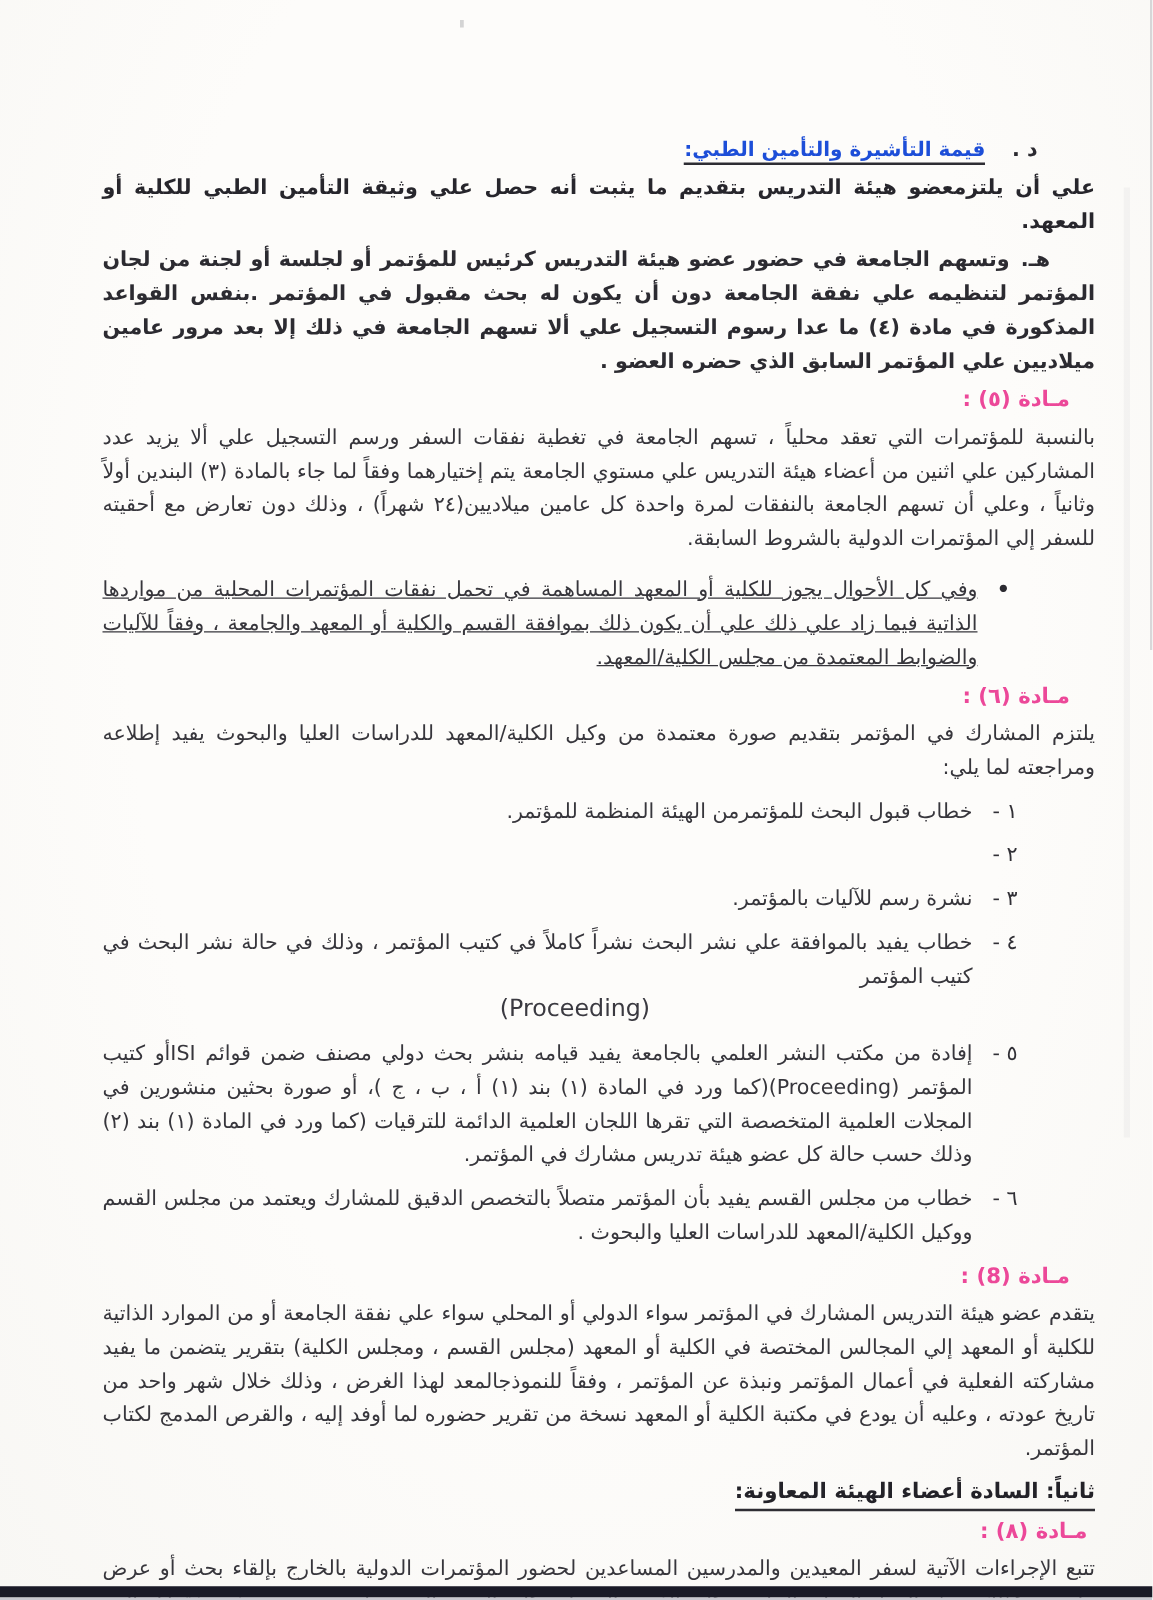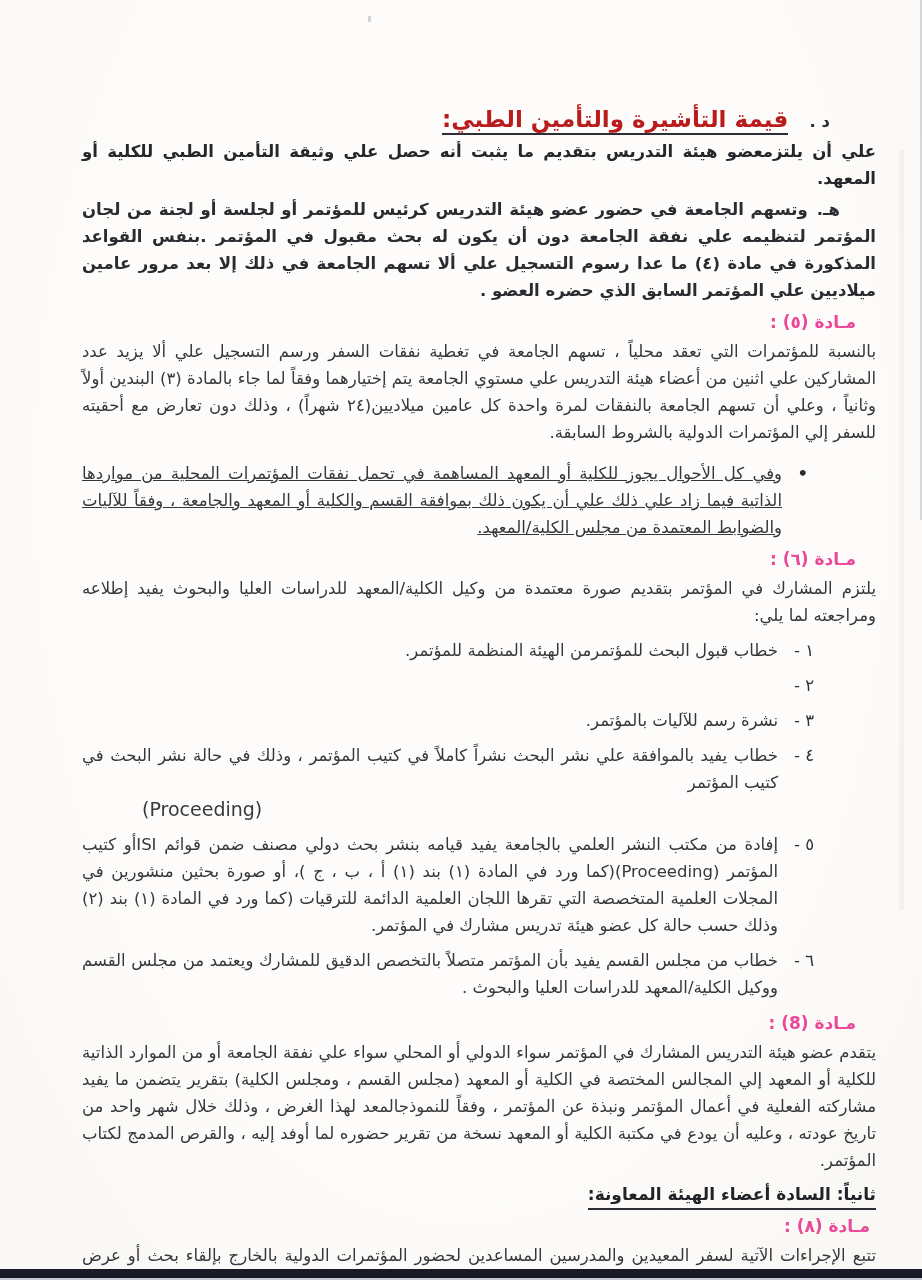--- a/index.html
+++ b/index.html
@@ -15,42 +15,42 @@
     direction:rtl;text-align:justify;
     color:#37363c;font-size:16.5px;line-height:27px;
     letter-spacing:0;
   }
   .blk{margin:0 0 4px 0;}
   .bold{font-weight:bold;color:#27262c;}
   
   .d-row{padding-right:46px;margin-bottom:3px;text-align:right;}
   .d-row .marker{margin-left:16px;font-weight:bold;color:#2b2a30;}
   .d-title{
-    font-weight:bold;color:#b91c1c;font-size:23px;
+    font-weight:bold;color:#1d4ed8;font-size:16px;
     border-bottom:2px solid #2e2d33;padding-bottom:1px;
   }
   
   .h-para{text-indent:36px;margin-bottom:3px;font-weight:bold;color:#2c2b31;}
   .h-para .marker{margin-left:9px;}
   
   .art-h{font-weight:bold;color:#ec4899;font-size:17px;text-indent:20px;margin:5px 0 2px 0;text-align:right;}
   .sec-h{margin:7px 0 5px 0;text-align:right;}
   .sec-h span{
     font-weight:bold;color:#232228;font-size:17px;
     border-bottom:2px solid #2e2d33;padding-bottom:4px;
   }
   
   .bullet-row{display:flex;padding-right:68px;margin:14px 0 3px 0;}
   .bullet-row .bmark{flex:none;width:26px;font-weight:bold;color:#2b2a30;}
   .bullet-row .btxt{flex:1;text-decoration:underline;}
   
   .li{display:flex;padding-right:62px;margin:8px 0 0 0;}
   .li .num{flex:none;min-width:36px;color:#313036;}
   .li .litxt{flex:1;}
-  .li .suffix{text-align:left;direction:ltr;font-size:19px;color:#3a3940;padding-left:60px;}
+  .li .suffix{text-align:center;direction:ltr;font-size:19px;color:#3a3940;padding-left:60px;}
   
   .scan-bottom-bar{position:absolute;left:0;top:1269px;width:922px;height:9px;background:#1a1a27;}
   .scan-bottom-edge{position:absolute;left:0;top:1278px;width:922px;height:2px;background:#c7c7d0;}
   .scan-right-line{position:absolute;right:0;top:0;width:2px;height:520px;background:rgba(125,125,138,0.28);}
   .scan-right-shadow{position:absolute;right:18px;top:150px;width:5px;height:760px;background:rgba(60,60,70,0.04);}
   .scan-speck{position:absolute;left:368px;top:16px;width:3px;height:6px;background:rgba(90,90,100,0.25);}
 </style>
 </head>
 <body>
 

